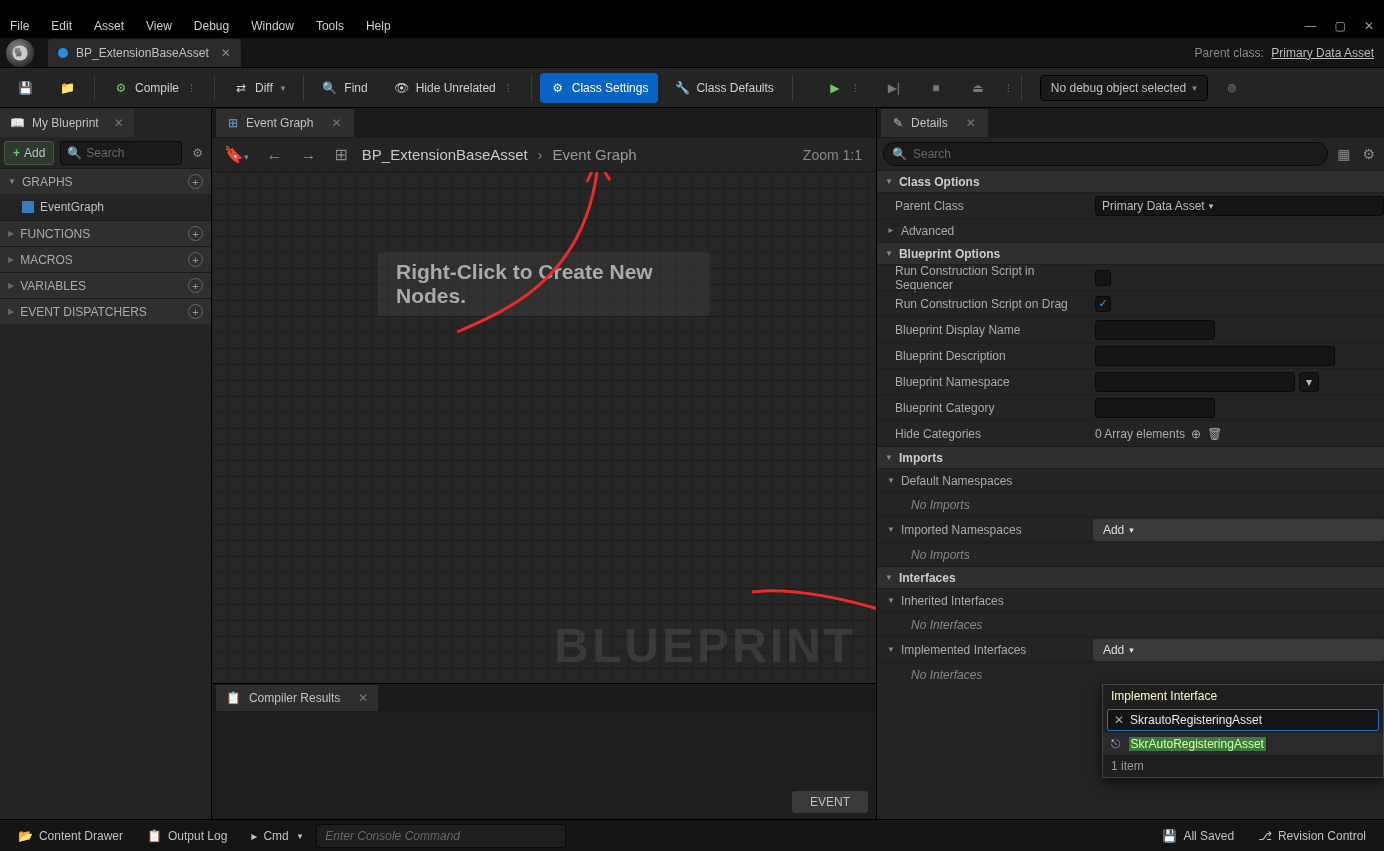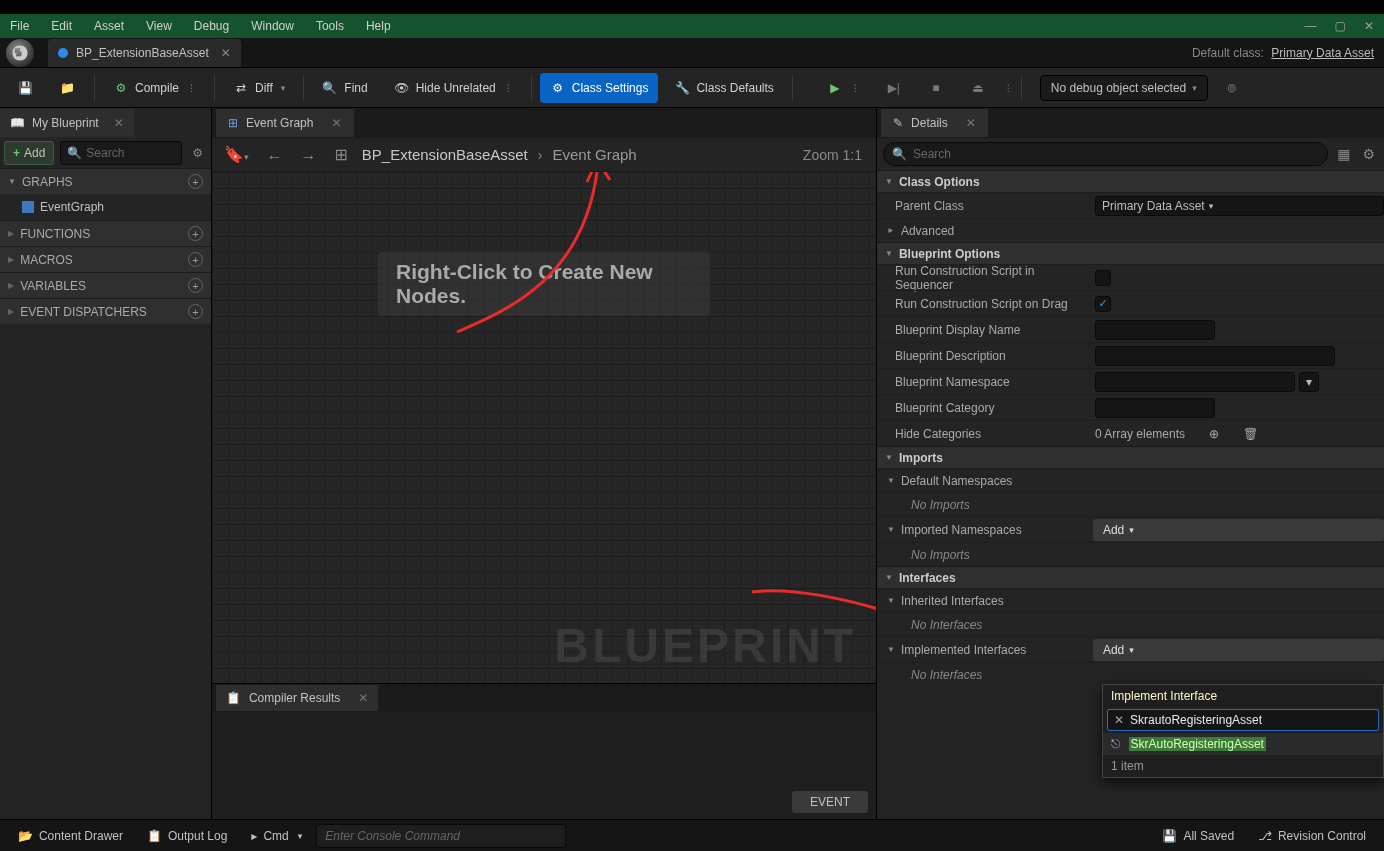--- a/index.html
+++ b/index.html
@@ -3,21 +3,21 @@
 <meta charset="utf-8">
 <style>
 *{margin:0;padding:0;box-sizing:border-box;font-family:"Segoe UI",Tahoma,sans-serif;font-size:12px;user-select:none}
 html,body{width:1384px;height:851px;background:#1a1a1a;color:#c0c0c0;overflow:hidden}
 .row{display:flex;align-items:center}
 
 
 .titlebar{height:14px;background:#000;display:flex;align-items:center}
 
 
-.menubar{height:24px;background:#14532d;display:flex;align-items:center;padding:0 10px;gap:22px;color:#d0d0d0}
+.menubar{height:24px;background:#000000;display:flex;align-items:center;padding:0 10px;gap:22px;color:#d0d0d0}
 .menubar .winbtns{margin-left:auto;display:flex;gap:18px;color:#a0a0a0;font-size:14px}
 .menubar .winbtns span{cursor:pointer}
 
 
 .tabrow{height:30px;background:#151515;display:flex;align-items:center;padding-left:6px;border-bottom:1px solid #000}
 .uelogo{width:28px;height:28px;border-radius:50%;background:radial-gradient(circle at 40% 35%,#888,#111);display:flex;align-items:center;justify-content:center;margin-right:14px}
 .uelogo svg{width:18px;height:18px}
 .maintab{height:28px;background:#2a2a2a;display:flex;align-items:center;padding:0 10px;border-radius:4px 4px 0 0;gap:8px}
 .maintab .dot{width:10px;height:10px;background:#2b8ce8;border-radius:50%}
 .maintab .x{color:#888;margin-left:4px}
@@ -144,21 +144,21 @@
     <svg viewBox="0 0 24 24">
         <path d="M12 2C6 2 2 6 2 12s4 10 10 10 10-4 10-10S18 2 12 2zm0 3c1 3-1 5-1 5s2-1 3 0v5l-2 2-2-1-3 1c-1-3 1-5 1-5s-2 1-3 0V7l2-2 2 1 3-1z" fill="#ccc"></path>
       </svg>
   </div>
   <div class="maintab">
     <span class="dot"></span>
     <span>BP_ExtensionBaseAsset</span>
     <span class="x">✕</span>
   </div>
   <div class="parentclass">
-    <span>Default class:</span>
+    <span>Parent class:</span>
     <span class="link">Primary Data Asset</span>
   </div>
 </div>
 
 <div class="toolbar">
   <div class="tbtn">
       <span class="ticon">💾</span>
     </div>
   <div class="tbtn">
       <span class="ticon">📁</span>
@@ -389,21 +389,21 @@
         </span>
       </div>
     <div class="detrow">
         <span class="lbl">Blueprint Category</span>
         <span class="val">
           <span class="fieldbox" style="width:120px"></span>
         </span>
       </div>
     <div class="detrow">
         <span class="lbl">Hide Categories</span>
-        <span class="val row" style="gap:24px">
+        <span class="val row" style="gap:6px">
           <span>0 Array elements</span>
           <span style="color:#aaa">⊕</span>
           <span style="color:#aaa">🗑</span>
         </span>
       </div>
 
     <div class="detcat">
         <span class="tri">▼</span>
         <span>Imports</span>
       </div>

